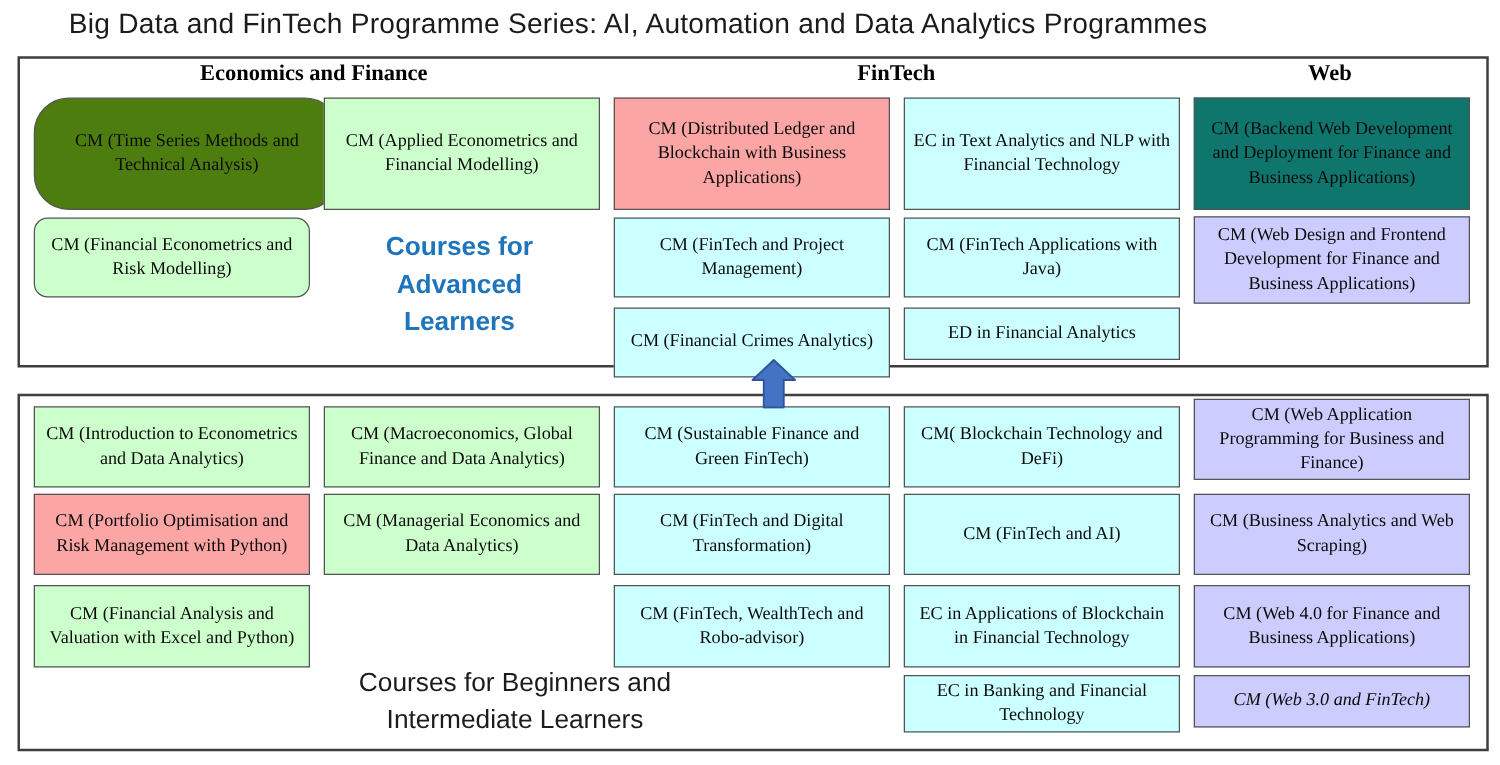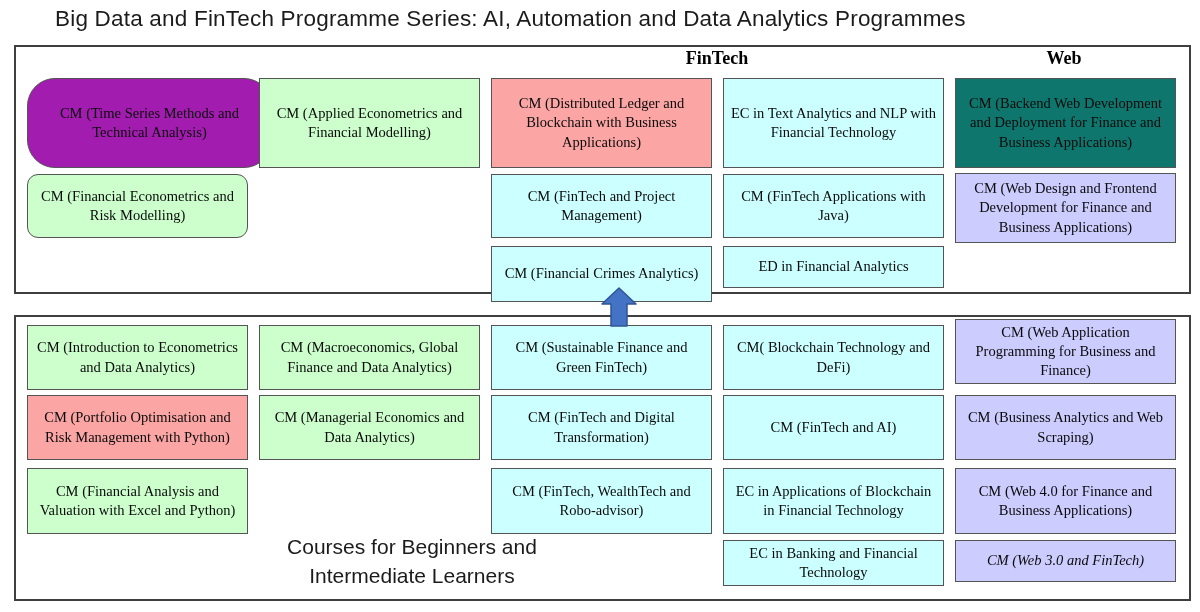--- a/index.html
+++ b/index.html
@@ -40,24 +40,28 @@
     font-weight:500;color:#1b1b1b;
   }
   .up-arrow{position:absolute;left:600px;top:287px;z-index:5;}
 </style>
 </head>
 <body>
 
 <div class="title">Big Data and FinTech Programme Series: AI, Automation and Data Analytics Programmes</div>
 
 <div class="box top">
+  <div class="col-header econ">Economics and Finance</div>
   <div class="col-header fintech">FinTech</div>
   <div class="col-header web">Web</div>
+  <div class="annotation adv" style="color: rgb(31, 117, 188);">Courses for
+Advanced
+Learners</div>
   <div>
-      <div class="cell" style="left: 11px; top: 31px; width: 245px; height: 90px; background: #a21caf; border-radius: 28px;">CM (Time Series Methods and Technical Analysis)</div>
+      <div class="cell" style="left: 11px; top: 31px; width: 245px; height: 90px; background: #4d7c0f; border-radius: 28px;">CM (Time Series Methods and Technical Analysis)</div>
       <div class="cell" style="left: 243px; top: 31px; width: 221px; height: 90px; background: rgb(204, 255, 204);">CM (Applied Econometrics and Financial Modelling)</div>
       <div class="cell" style="left: 475px; top: 31px; width: 221px; height: 90px; background: #fca5a5;">CM (Distributed Ledger and Blockchain with Business Applications)</div>
       <div class="cell" style="left: 707px; top: 31px; width: 221px; height: 90px; background: rgb(204, 255, 255);">EC in Text Analytics and NLP with Financial Technology</div>
       <div class="cell" style="left: 939px; top: 31px; width: 221px; height: 90px; background: #0f766e;">CM (Backend Web Development and Deployment for Finance and Business Applications)</div>
       <div class="cell" style="left: 11px; top: 127px; width: 221px; height: 64px; background: rgb(204, 255, 204); border-radius: 11px;">CM (Financial Econometrics and Risk Modelling)</div>
       <div class="cell" style="left: 475px; top: 127px; width: 221px; height: 64px; background: rgb(204, 255, 255);">CM (FinTech and Project Management)</div>
       <div class="cell" style="left: 707px; top: 127px; width: 221px; height: 64px; background: rgb(204, 255, 255);">CM (FinTech Applications with Java)</div>
       <div class="cell" style="left: 939px; top: 126px; width: 221px; height: 70px; background: rgb(204, 204, 255);">CM (Web Design and Frontend Development for Finance and Business Applications)</div>
       <div class="cell" style="left: 475px; top: 199px; width: 221px; height: 56px; background: rgb(204, 255, 255); text-align: right;">CM (Financial Crimes Analytics)</div>
       <div class="cell" style="left: 707px; top: 199px; width: 221px; height: 42px; background: rgb(204, 255, 255);">ED in Financial Analytics</div>

